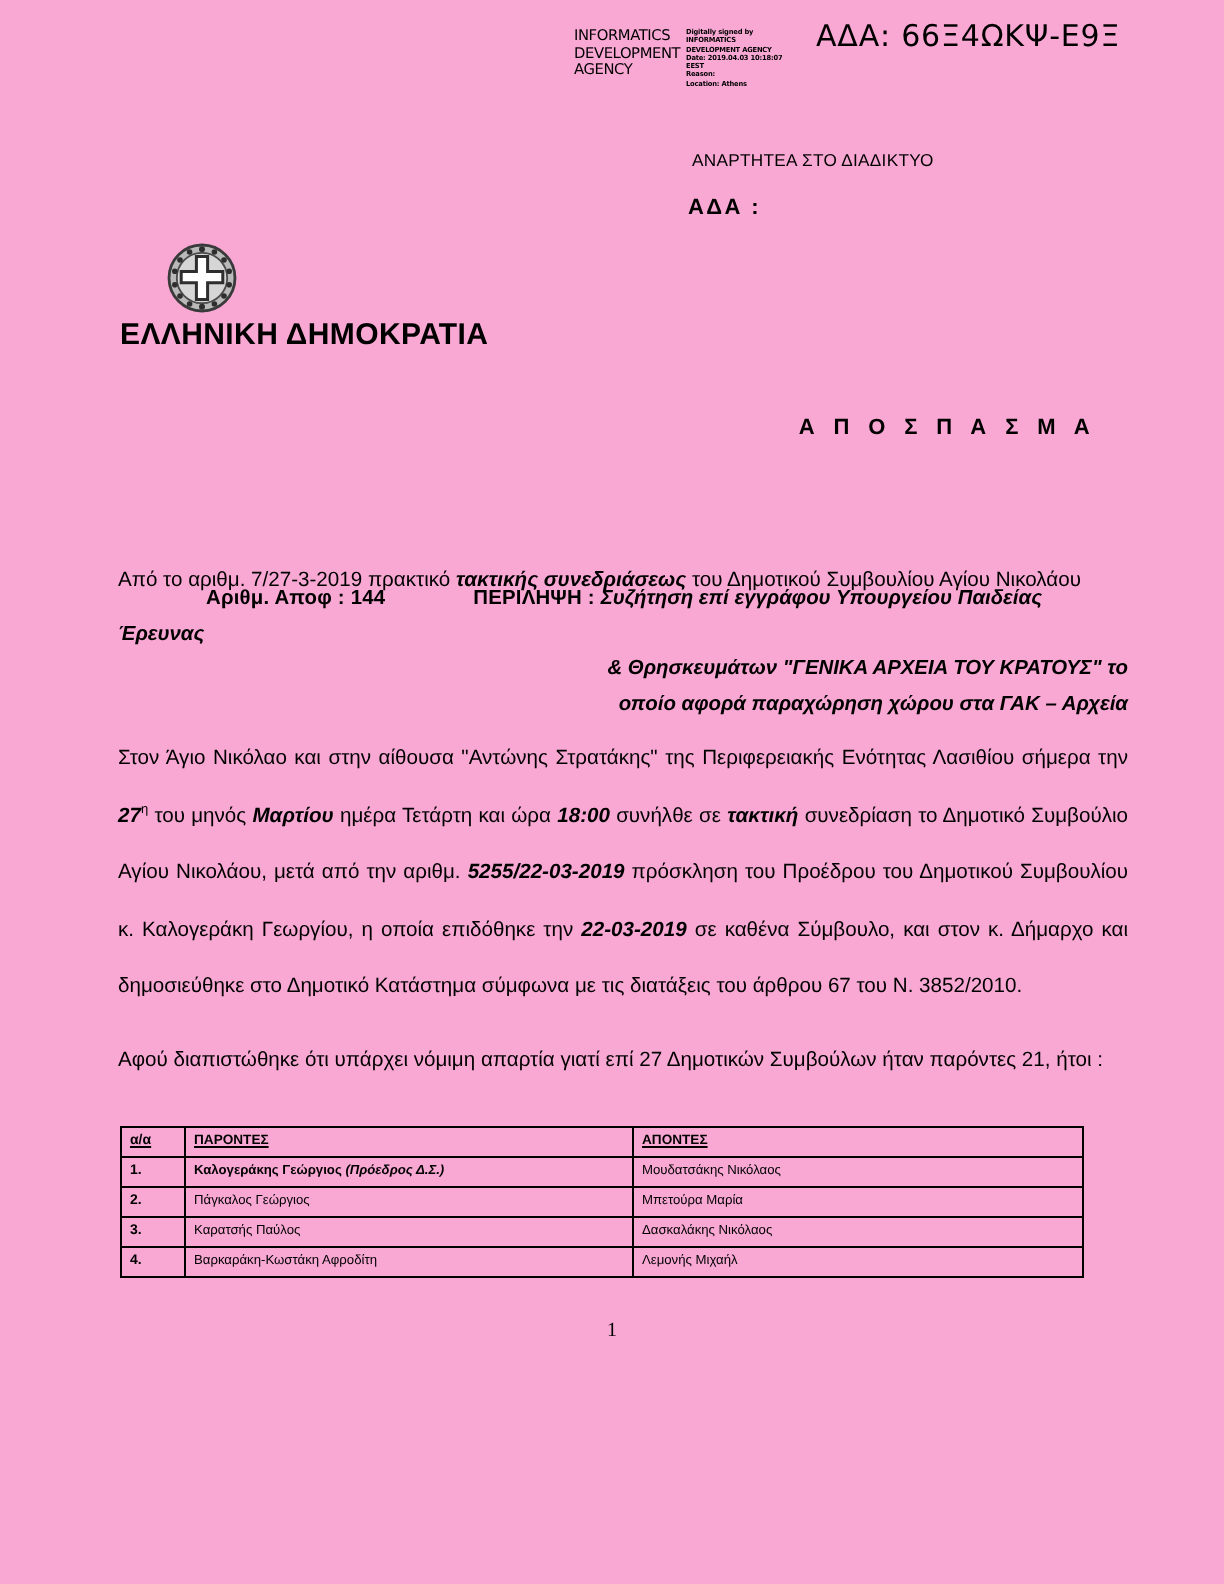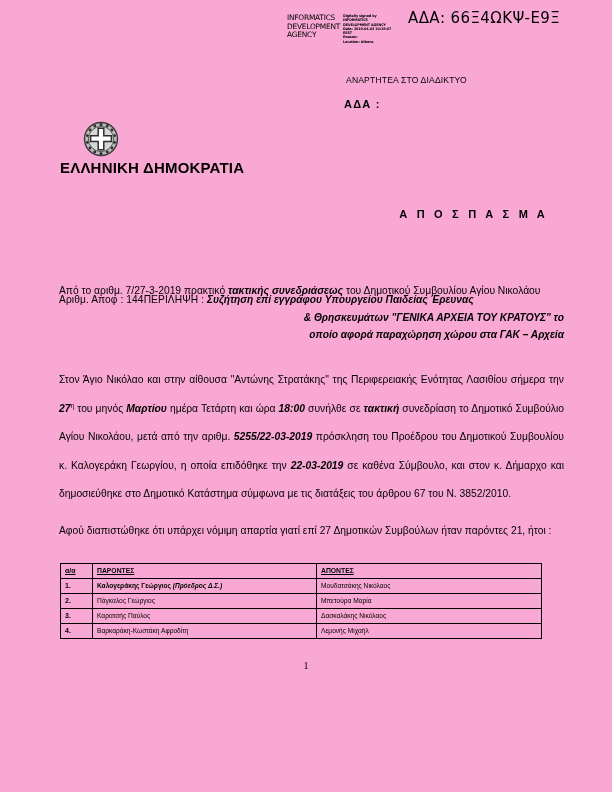--- a/index.html
+++ b/index.html
@@ -137,22 +137,23 @@
   .decision {
     position: absolute;
     left: 59px;
     top: 291px;
     width: 505px;
     font-family: "Liberation Sans", sans-serif;
     font-size: 10.2px;
     line-height: 17.5px;
   }
   .decision-num {
-    font-weight: 400;
+    font-weight: 700;
     letter-spacing: 0.1px;
+    margin-left: 44px;
   }
   .decision-body {
     font-weight: 700;
     font-style: italic;
     display: block;
     text-align: right;
     margin-left: 58px;
   }
 
   

